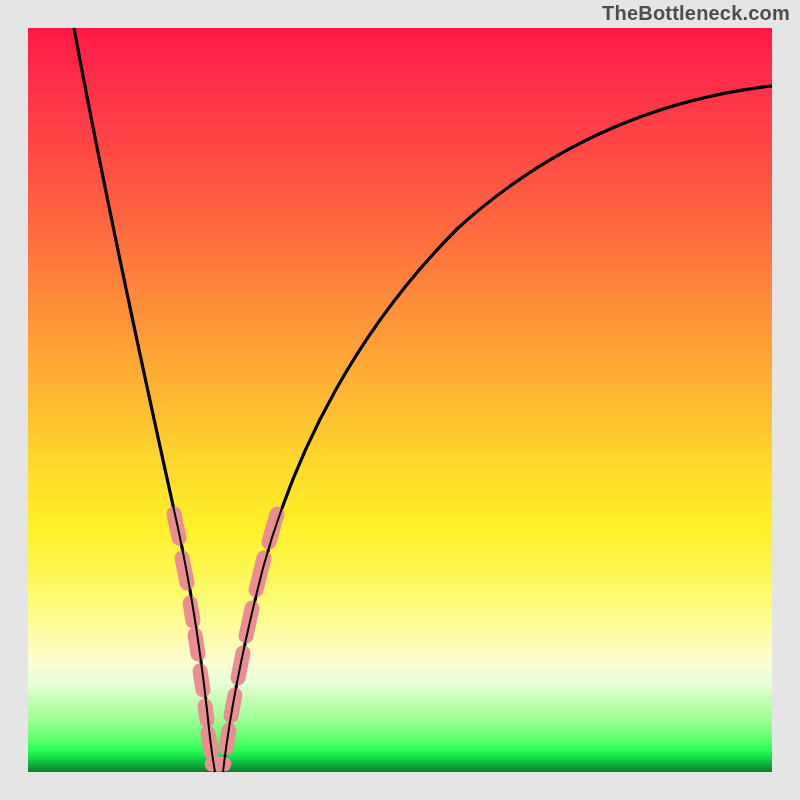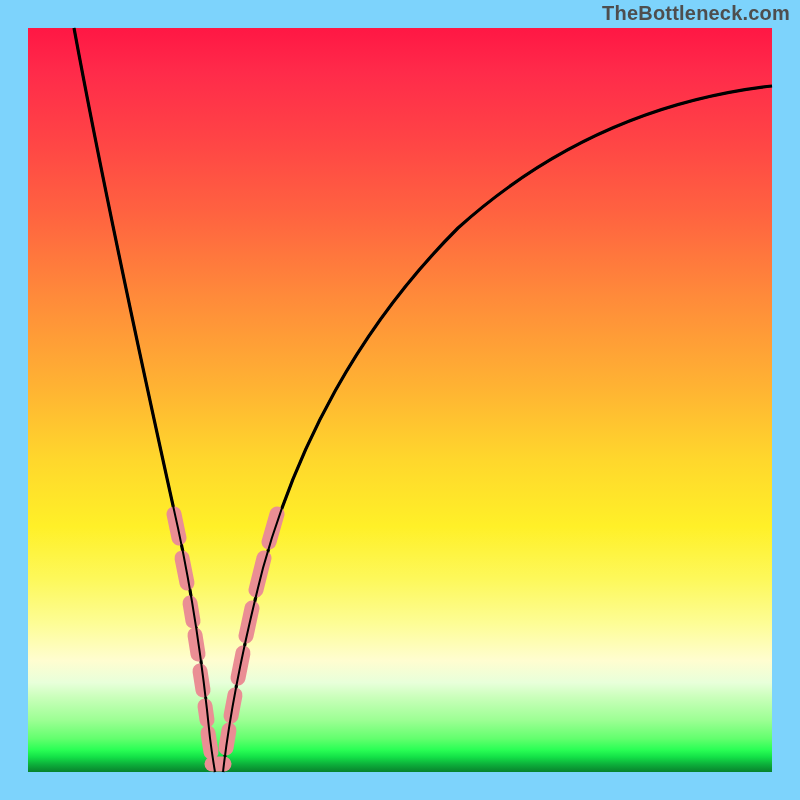--- a/index.html
+++ b/index.html
@@ -9,21 +9,21 @@
     height: 800px;
     overflow: hidden;
     background: #000;
   }
   .frame {
     position: absolute;
     left: 0;
     top: 0;
     width: 800px;
     height: 800px;
-    background: #7dd3fc;
+    background: #e5e5e5;
   }
   .plot-area {
     position: absolute;
     left: 28px;
     top: 28px;
     width: 744px;
     height: 744px;
     
     background: linear-gradient(to bottom,
       #ff1744 0%,

